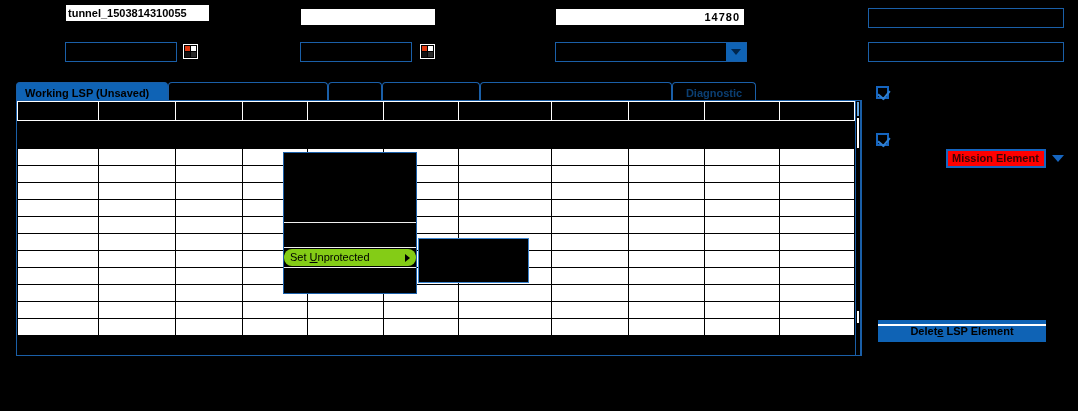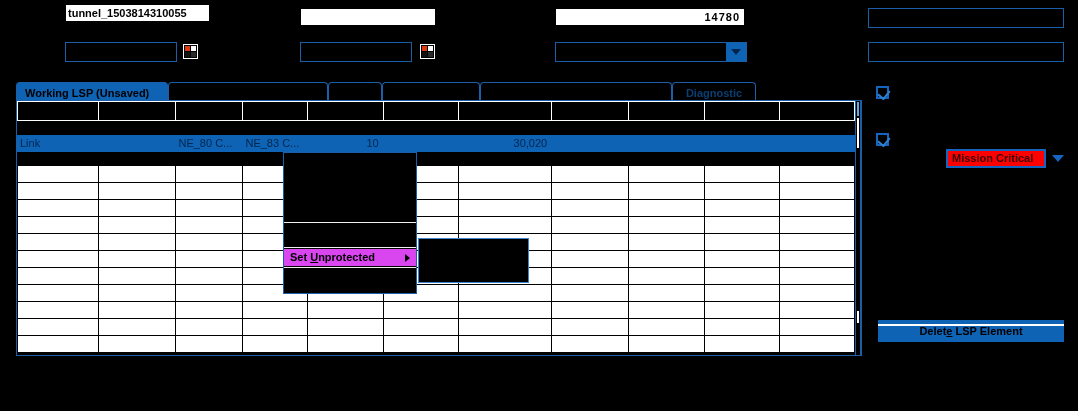--- a/index.html
+++ b/index.html
@@ -203,23 +203,24 @@
     line-height: 17px;
     padding: 0 6px;
     font-size: 11px;
     color: #0a0a0a;
     white-space: nowrap;
     display: flex;
     align-items: center;
     justify-content: space-between;
   }
   .ctxitem.hl {
-    background: #d946ef;
+    background: #84cc16;
     color: #000000;
-    font-weight: bold;
+    font-weight: normal;
+    border-radius: 8px;
   }
   .ctxsep {
     height: 0;
     border-top: 1px solid #f0f0f0;
     margin: 1px 0;
   }
   .submenu-arrow {
     width: 0; height: 0;
     border-top: 4px solid transparent;
     border-bottom: 4px solid transparent;
@@ -373,33 +374,20 @@
             <th></th>
             <th></th>
             <th></th>
             <th></th>
           </tr>
         </thead>
         <tbody>
           <tr class="spacer">
             <td colspan="11"></td>
           </tr>
-          <tr class="sel">
-            <td>Link</td>
-            <td></td>
-            <td>NE_80 C...</td>
-            <td>NE_83 C...</td>
-            <td class="num">10</td>
-            <td></td>
-            <td class="num">30,020</td>
-            <td></td>
-            <td></td>
-            <td></td>
-            <td></td>
-          </tr>
           <tr class="spacer">
             <td colspan="11"></td>
           </tr>
           <tr>
             <td></td>
             <td></td>
             <td></td>
             <td></td>
             <td></td>
             <td></td>
@@ -584,19 +572,19 @@
   <div class="ctxitem"></div>
 </div>
 
 <div class="abs chk" style="left:876px; top:86px;"></div>
 <span class="abs" style="left:895px; top:86px; color:#000;"></span>
 
 <div class="abs chk" style="left:876px; top:120px;"></div>
 <span class="abs" style="left:895px; top:120px; color:#000;"></span>
 
 <div class="abs prio" style="left:946px; top:149px;">
-  <div class="prio-box" style="width:100px;">Mission Critical</div>
+  <div class="prio-box" style="width:100px;">Mission Element</div>
   <span class="caret-blue" style="margin-left:6px;"></span>
 </div>
 
-<div class="abs btn" style="left:878px; top:294px; width:186px; height:22px;">
+<div class="abs btn" style="left:878px; top:294px; width:168px; height:22px;">
   <span class="lbl">Delet<u>e</u> LSP Element</span>
 </div>
 
 </body></html>

